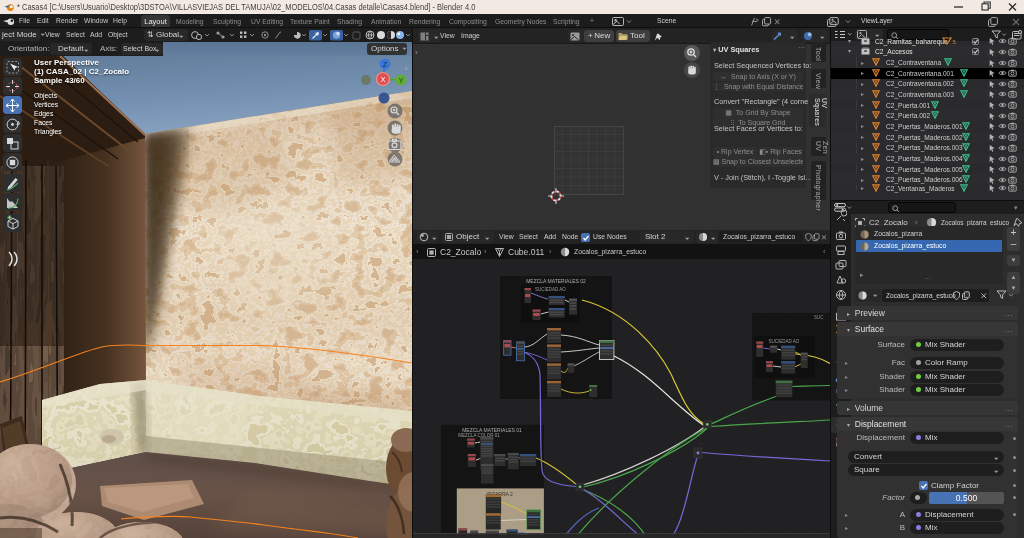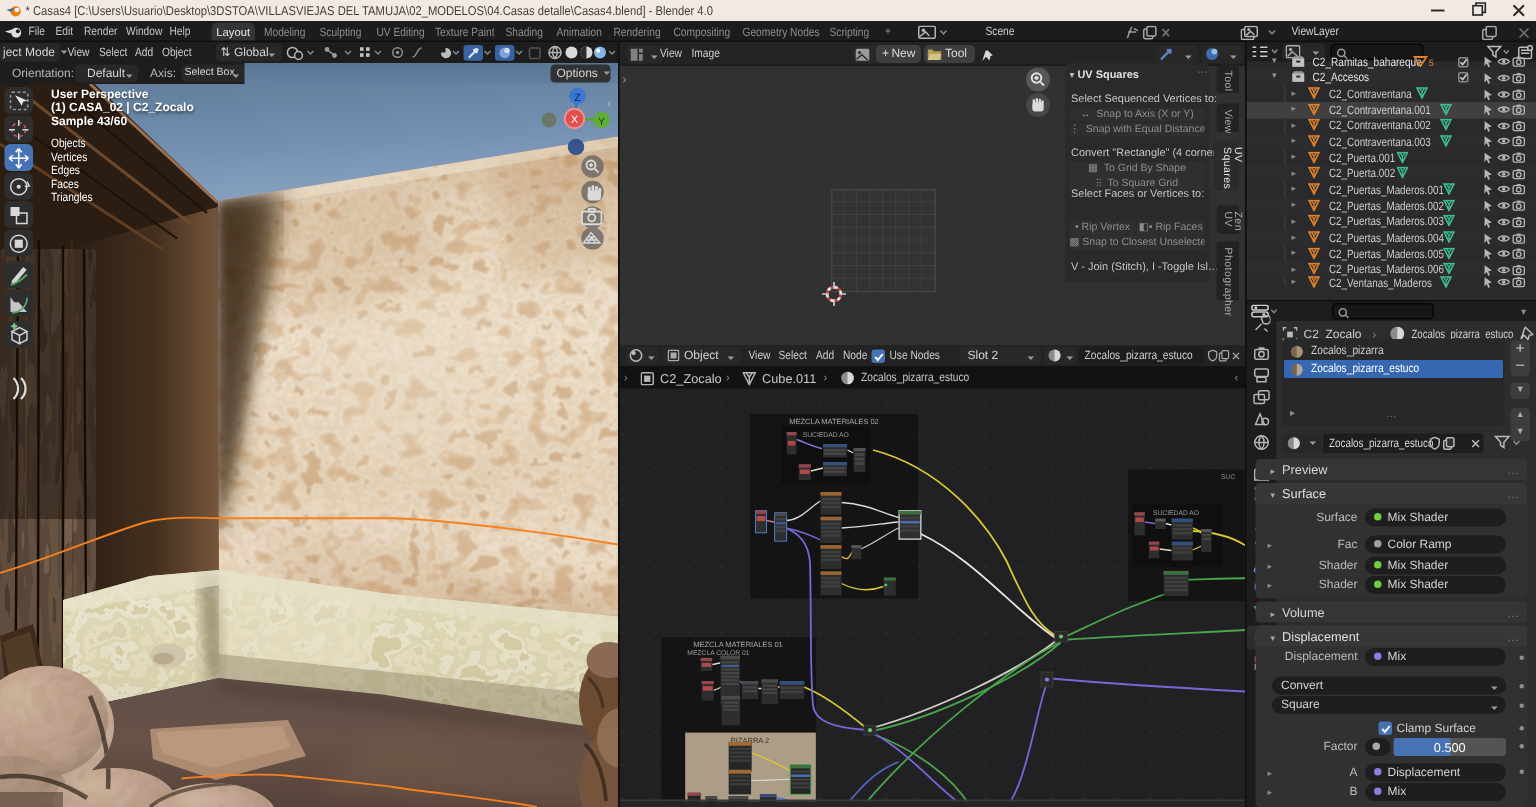--- a/index.html
+++ b/index.html
@@ -1031,21 +1031,21 @@
           <svg class="abs" style="left:166.5px;top:1.5px;" width="9" height="8" viewBox="0 0 10 9">
             <path d="M0.8 4.5 C2.4 2 7.6 2 9.2 4.5 C7.6 7 2.4 7 0.8 4.5 Z" fill="none" stroke="#b5b5b5"></path>
             <circle cx="5" cy="4.5" r="1.3" fill="#b5b5b5"></circle>
           </svg>
           <svg class="abs" style="left:176.5px;top:1.5px;" width="9" height="8" viewBox="0 0 10 9">
             <rect x="0.8" y="2" width="8.4" height="6" rx="1" fill="none" stroke="#b5b5b5"></rect>
             <circle cx="5" cy="5" r="1.7" fill="none" stroke="#b5b5b5"></circle>
             <rect x="3.5" y="0.8" width="3" height="1.4" fill="#b5b5b5"></rect>
           </svg>
         </div>
-        <div class="orow" style="top:39.6px;background:#404040;">
+        <div class="orow" style="top:39.6px;background:#000000;">
           <span class="abs" style="left:30px;top:0.5px;color:#8a8a8a;font-size:6px;">▸</span>
           <span style="position:absolute;left:41px;top:1px;"><svg class="oic" width="8" height="8" viewBox="0 0 9 9" style="top:1.5px;">
               <path d="M0.8 0.8 H8.2 L4.5 8.2 Z" fill="none" stroke="#e0822e" stroke-width="1.2"></path>
               <path d="M2.6 0.8 L4.5 3.6 L6.4 0.8 M4.5 3.6 V7.4" fill="none" stroke="#e0822e" stroke-width="1"></path>
             </svg></span>
           <span class="abs" style="left:55px;color:#cdcdcd;transform:scaleX(0.82);transform-origin:0 50%;">C2_Contraventana.001</span>
           <span style="position:absolute;left:129px;top:1px;"><svg class="oic" width="8" height="8" viewBox="0 0 9 9" style="top:1.5px;">
               <path d="M0.8 0.8 H8.2 L4.5 8.2 Z" fill="none" stroke="#3dbd8e" stroke-width="1.2"></path>
               <path d="M2.6 0.8 L4.5 3.6 L6.4 0.8 M4.5 3.6 V7.4" fill="none" stroke="#3dbd8e" stroke-width="1"></path>
             </svg></span>
@@ -1485,22 +1485,22 @@
         <div class="abs" style="left:6px;top:216px;width:181px;height:121px;background:#313131;border-radius:3px;"></div>
         <div class="abs" style="left:6px;top:216px;width:181px;height:14px;background:#373737;border-radius:3px 3px 0 0;color:#e0e0e0;font-size:8.5px;line-height:14px;"><span style="margin-left:10px;"><span style="font-size:6px;color:#aaa;">▾</span>&nbsp; Displacement</span><span style="position:absolute;right:5px;color:#777;">…</span></div>
         <span class="plabel" style="left:0;top:232px;width:74px;text-align:right;">Displacement</span>
         <div class="pval" style="left:79px;top:231px;width:94px;"><span class="dot" style="background:#8a7fe0;"></span>Mix</div>
         <div class="pval" style="left:17px;top:250px;width:156px;"><span style="margin-left:6px;">Convert</span><span class="caret" style="position:absolute;right:4px;top:2px;">▼</span></div>
         <div class="pval" style="left:17px;top:263px;width:156px;"><span style="margin-left:6px;">Square</span><span class="caret" style="position:absolute;right:4px;top:2px;">▼</span></div>
         <span class="abs" style="left:88px;top:280px;width:9px;height:9px;background:#4772b3;border-radius:2px;"></span>
         <svg class="abs" style="left:89px;top:281px;" width="8" height="8" viewBox="0 0 8 8">
           <path d="M1.5 4 L3.2 6 L6.5 2" stroke="#fff" fill="none" stroke-width="1.3"></path>
         </svg>
-        <span class="plabel" style="left:100px;top:280px;color:#d0d0d0;">Clamp Surface</span>
-        <span class="plabel" style="left:0;top:292px;width:74px;text-align:right;">Factor</span>
+        <span class="plabel" style="left:100px;top:280px;color:#d0d0d0;">Clamp Factor</span>
+        <span class="plabel" style="left:0;top:292px;width:74px;text-align:right;font-style:italic;">Factor</span>
         <div class="pval" style="left:79px;top:291px;width:17px;"><span class="dot" style="background:#aaa;margin-left:5px;"></span></div>
         <div class="abs" style="left:98px;top:291px;width:75px;height:12px;background:#545454;border-radius:2px;overflow:hidden;">
           <div style="position:absolute;left:0;top:0;width:38px;height:12px;background:#4772b3;"></div>
           <span style="position:absolute;left:0;width:75px;text-align:center;color:#fff;font-size:8.5px;line-height:12px;">0.500</span>
         </div>
         <span class="abs" style="left:14px;top:310px;color:#8a8a8a;font-size:6px;">▸</span>
         <span class="plabel" style="left:0;top:309px;width:74px;text-align:right;">A</span>
         <div class="pval" style="left:79px;top:308px;width:94px;"><span class="dot" style="background:#8a7fe0;"></span>Displacement</div>
         <span class="abs" style="left:14px;top:323px;color:#8a8a8a;font-size:6px;">▸</span>
         <span class="plabel" style="left:0;top:322px;width:74px;text-align:right;">B</span>

